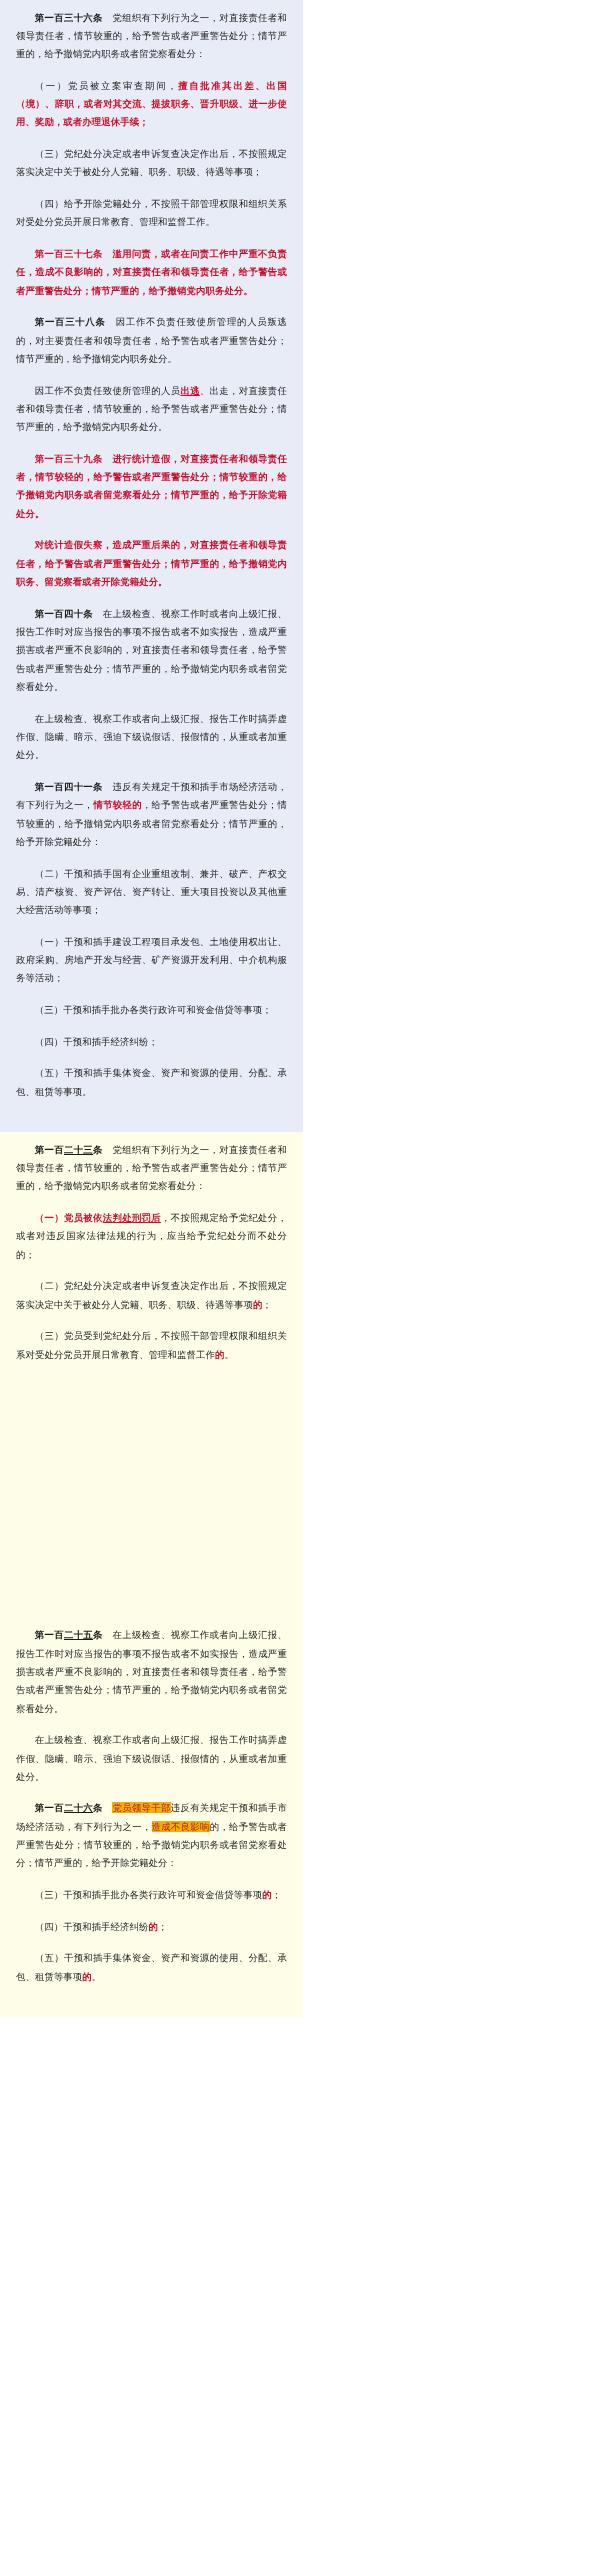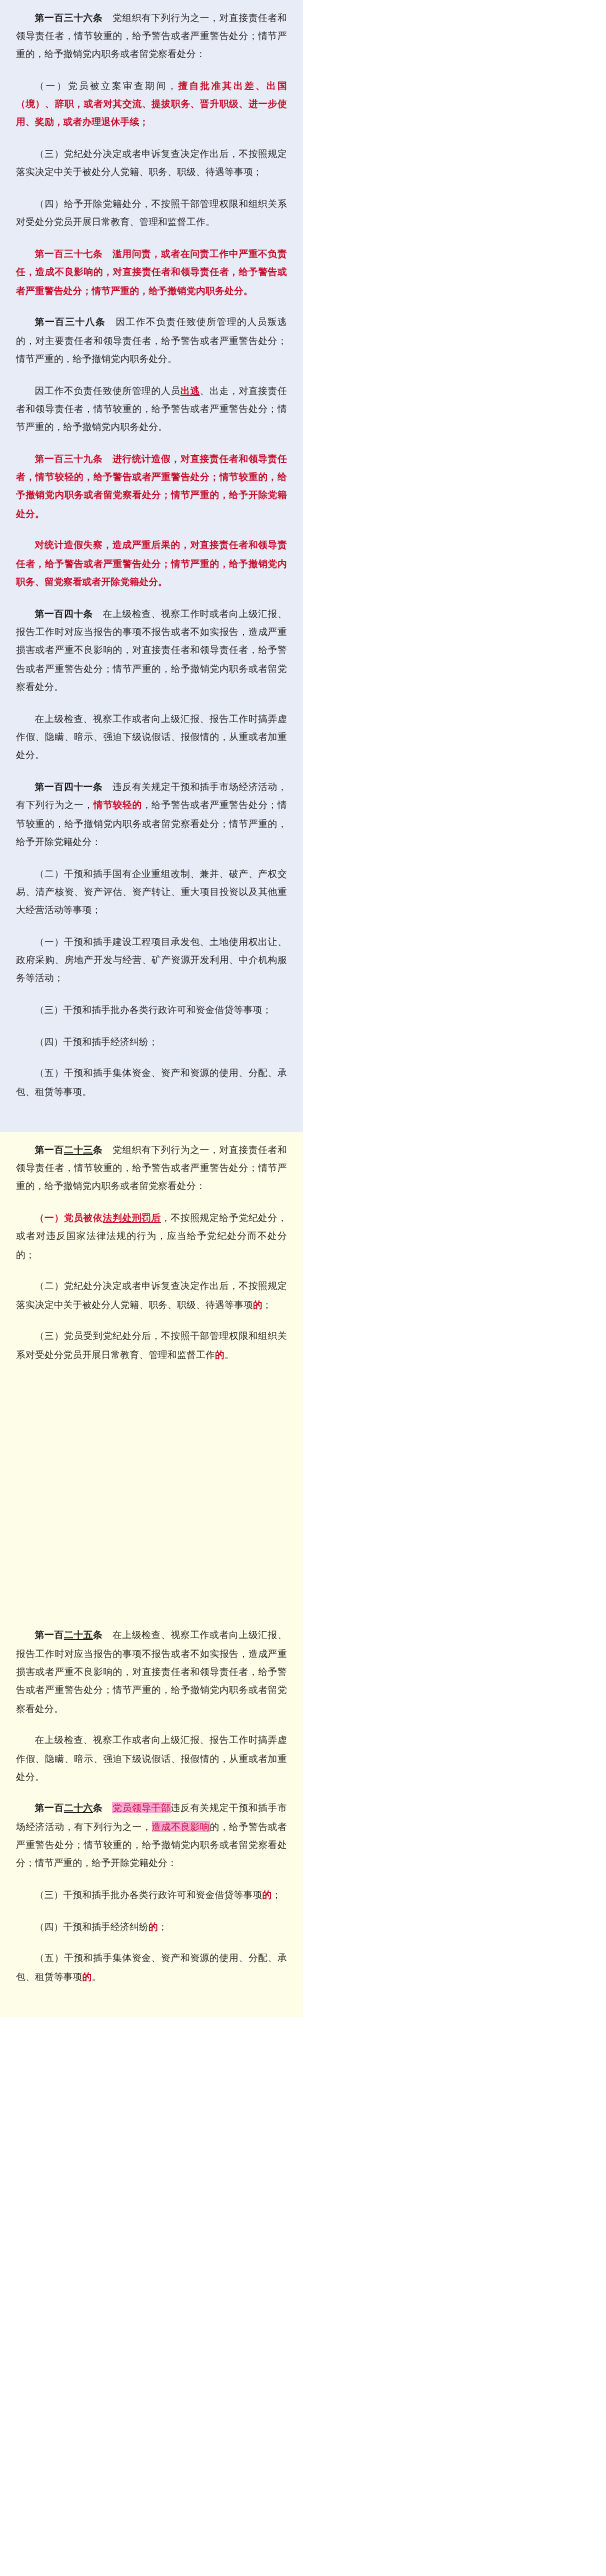--- a/index.html
+++ b/index.html
@@ -33,21 +33,21 @@
     text-indent: 2em;
     margin: 0 0 13.3px 0;
     letter-spacing: 0.1px;
   }
 
   
   .artno { font-weight: bold; }
   .redb { color: #c8102e; font-weight: bold; }
   .bold { font-weight: bold; }
   .u { text-decoration: underline; }
-  .hlred { background: #f9a8d4; color: #c8102e; }
+  .hlred { background: #eab308; color: #c8102e; }
 
   .blockred {
     color: #c8102e;
     font-weight: bold;
   }
   .spacer-150 { height: 91px; }
   .spacer-260 { height: 158px; }
 </style>
 </head>
 <body>

